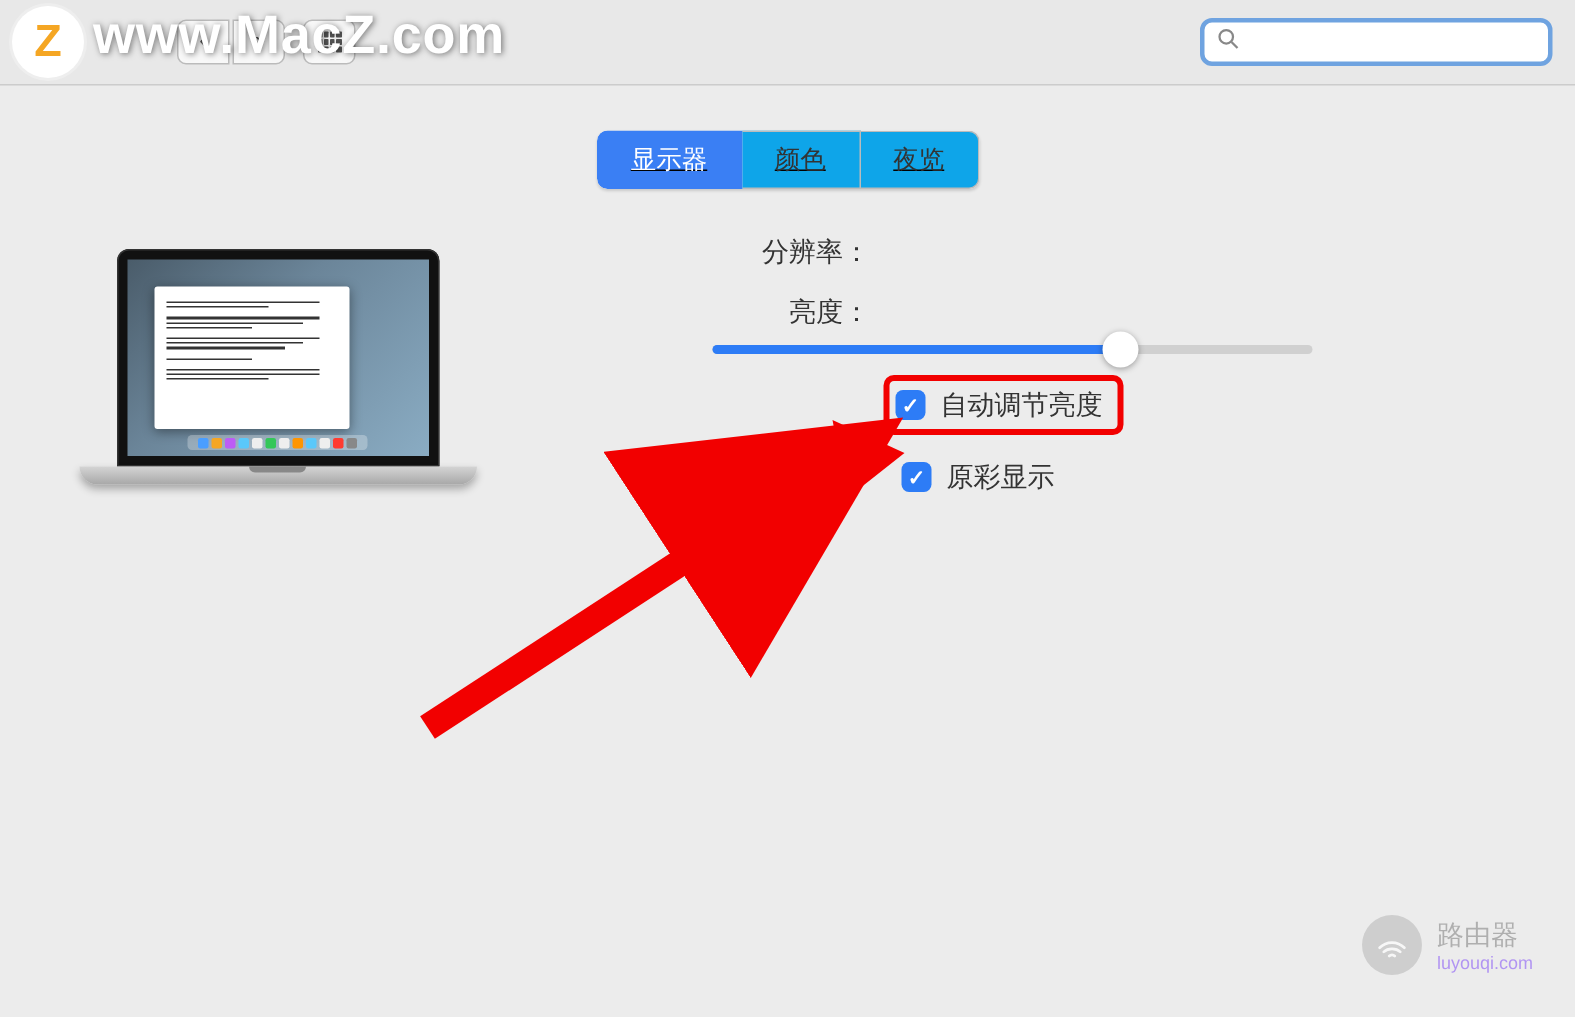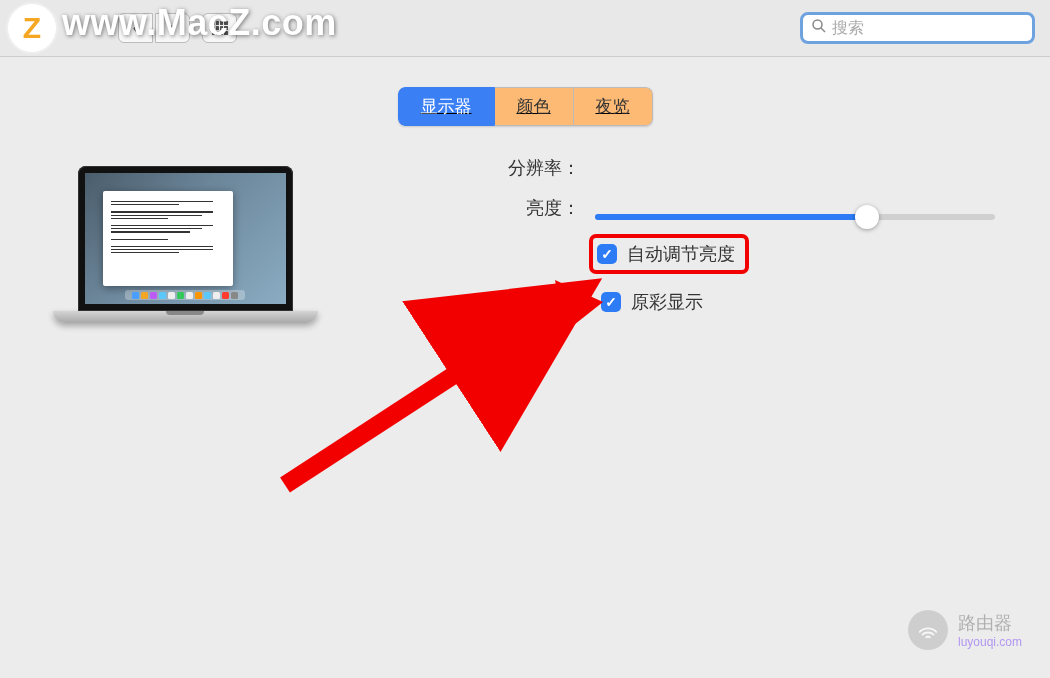--- a/index.html
+++ b/index.html
@@ -68,21 +68,21 @@
     }
     .seg {
       display: flex;
       border-radius: 7px;
       overflow: hidden;
       box-shadow: 0 1px 2px rgba(0,0,0,0.15);
     }
     .seg-btn {
       padding: 7px 22px;
       font-size: 17px;
-      background: #fdba74;
+      background: #0ea5e9;
       border: 1px solid #bbb;
       border-left: none;
       color: #333;
     }
     .seg-btn:first-child { border-left: 1px solid #bbb; border-radius: 7px 0 0 7px; }
     .seg-btn:last-child { border-radius: 0 7px 7px 0; }
     .seg-btn.active { background: #3a7ff4; color: #fff; border-color: #3a7ff4; }
 
     .content { display: flex; padding: 20px 35px; }
     .preview { width: 300px; padding-top: 20px; }
@@ -239,21 +239,20 @@
         <span></span>
     </div>
   </div>
   <div class="search-wrap">
     <span class="search-icon">
       <svg width="16" height="16" viewBox="0 0 16 16">
           <circle cx="6.5" cy="6.5" r="4.5" fill="none" stroke="#888" stroke-width="1.5"></circle>
           <line x1="10" y1="10" x2="14" y2="14" stroke="#888" stroke-width="1.5"></line>
         </svg>
     </span>
-    <input class="search-input" placeholder="搜索" style="">
   </div>
 </div>
 
 <div class="tab-bar">
   <div class="seg">
     <div class="seg-btn active">显示器</div>
     <div class="seg-btn">颜色</div>
     <div class="seg-btn">夜览</div>
   </div>
 </div>
@@ -299,21 +298,21 @@
       </div>
       <div class="base"></div>
     </div>
   </div>
 
   <div class="settings">
     <div class="row">
       <div class="label">分辨率：</div>
     </div>
 
-    <div class="row" style="align-items:flex-end;">
+    <div class="row" style="align-items:flex-start;flex-direction:column;">
       <div class="label">亮度：</div>
       <div class="controls">
         <div class="slider-track">
           <div class="slider-fill" style="width:68%"></div>
           <div class="slider-thumb" style="left:68%"></div>
         </div>
       </div>
     </div>
 
     <div class="row">

